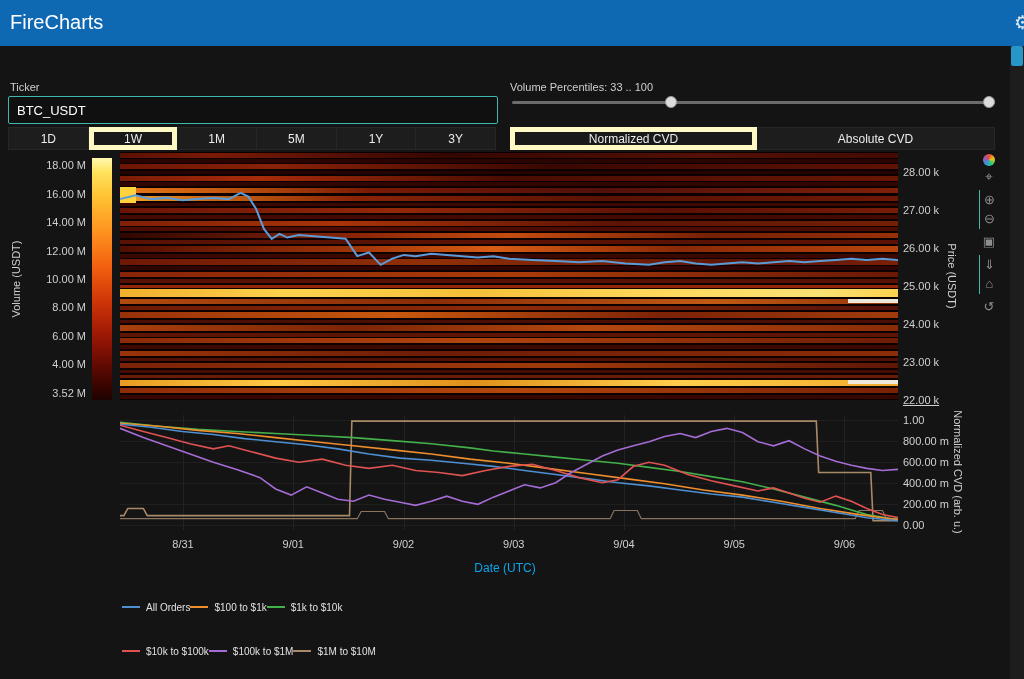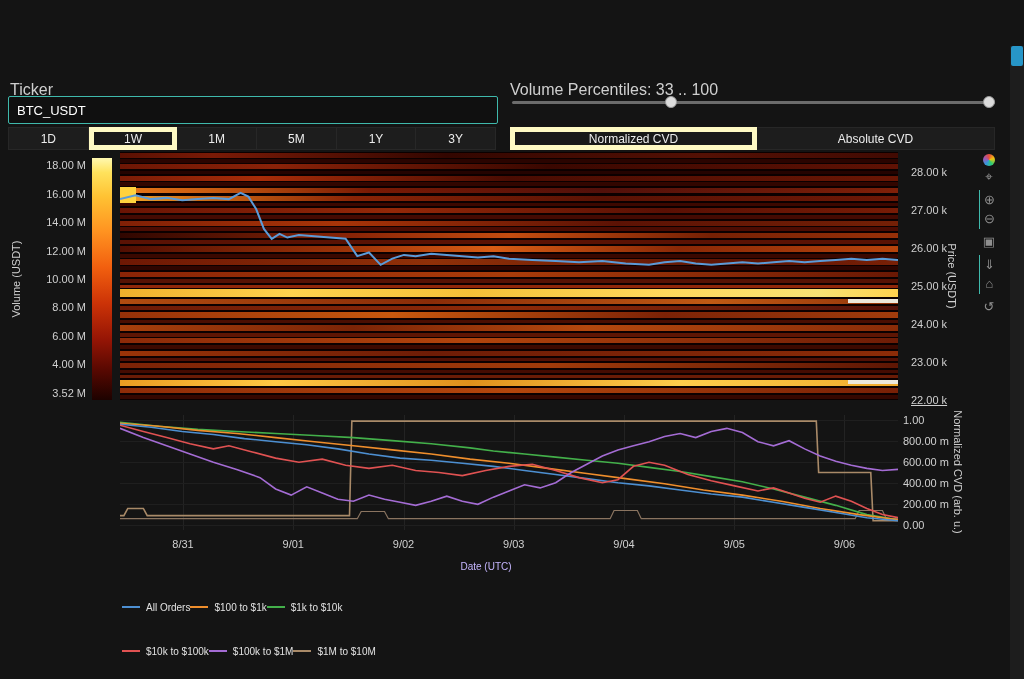--- a/index.html
+++ b/index.html
@@ -8,21 +8,21 @@
   
   .header{position:absolute;top:0;left:0;width:100%;height:46px;background:#0f69b2;}
   .app-title{position:absolute;left:10px;top:11px;color:#ffffff;font-size:20px;font-weight:500;cursor:pointer;}
   .gear{position:absolute;right:-7px;top:11px;color:#dce9f4;font-size:19px;cursor:pointer;}
 
   
   .scrollbar{position:absolute;right:0;top:46px;width:14px;height:633px;background:#1d1d1d;}
   .scroll-thumb{position:absolute;top:0;left:1px;width:12px;height:20px;background:#2796c8;border-radius:2px;}
 
   
-  .lbl{position:absolute;font-size:16px;color:#cfcfcf;}
+  .lbl{position:absolute;font-size:11px;color:#cfcfcf;}
   .ticker-label{left:10px;top:81px;}
   .perc-label{left:510px;top:81px;}
   .ticker-input{position:absolute;left:8px;top:96px;width:472px;height:20px;background:#101010;
     border:1px solid #3fb9ac;border-radius:2px;color:#fff;font-size:13px;padding:3px 8px;outline:none;
     font-family:"Liberation Sans",sans-serif;}
   .slider{position:absolute;left:512px;top:93px;width:483px;height:18px;cursor:pointer;}
   .slider-track{position:absolute;top:8px;left:0;right:0;height:3px;background:#6c6c6c;border-radius:2px;}
   .slider-handle{position:absolute;top:3px;width:12px;height:12px;border-radius:50%;background:#dcdcdc;border:1px solid #9a9a9a;box-sizing:border-box;cursor:grab;}
 
   .tf-row{position:absolute;left:8px;top:127px;width:488px;height:23px;display:flex;}
@@ -41,21 +41,21 @@
     font-size:11px;color:#d0d0d0;white-space:nowrap;}
 
   
   .heatmap{position:absolute;left:120px;top:152px;width:778px;height:248px;background:#0c0000;overflow:hidden;}
   .stripe{position:absolute;left:0;right:0;}
   .hotspot{position:absolute;}
   .line-svg{position:absolute;left:0;top:0;width:100%;height:100%;}
 
   
   .price-ticks{position:absolute;left:903px;top:152px;width:55px;height:248px;}
-  .price-tick{position:absolute;left:0;transform:translateY(-50%);font-size:11px;color:#d0d0d0;white-space:nowrap;margin-left:8px;}
+  .price-tick{position:absolute;left:0;transform:translateY(-50%);font-size:11px;color:#d0d0d0;white-space:nowrap;}
   .price-axis-label{position:absolute;left:952px;top:276px;transform:translate(-50%,-50%) rotate(90deg);
     font-size:11px;color:#d0d0d0;white-space:nowrap;}
 
   
   .modebar{position:absolute;left:979px;top:152px;width:20px;display:flex;flex-direction:column;gap:3px;align-items:center;}
   .mb-group{display:flex;flex-direction:column;gap:3px;padding:2px 0;width:100%;align-items:center;box-sizing:border-box;}
   .mb-group.bracket{border-left:1px solid #3fb9ac;}
   .mb-icon{color:#8f8f8f;font-size:13px;height:16px;width:16px;line-height:16px;text-align:center;cursor:pointer;}
   .mb-logo{width:12px;height:12px;border-radius:50%;cursor:pointer;
     background:conic-gradient(#e74c3c,#f1c40f,#2ecc71,#3498db,#9b59b6,#e74c3c);}
@@ -64,34 +64,38 @@
   .cvd-chart{position:absolute;left:120px;top:415px;width:778px;height:115px;overflow:hidden;}
   .vgrid{position:absolute;top:0;bottom:0;width:1px;background:#232323;}
   .hgrid{position:absolute;left:0;right:0;height:1px;background:#1f1f1f;}
   .cvd-ticks{position:absolute;left:903px;top:415px;width:70px;height:115px;}
   .cvd-tick{position:absolute;left:0;transform:translateY(-50%);font-size:11px;color:#d0d0d0;white-space:nowrap;}
   .cvd-axis-label{position:absolute;left:958px;top:472px;transform:translate(-50%,-50%) rotate(90deg);
     font-size:11px;color:#d0d0d0;white-space:nowrap;}
 
   .x-ticks{position:absolute;left:120px;top:538px;width:778px;height:14px;}
   .x-tick{position:absolute;transform:translateX(-50%);font-size:11px;color:#d0d0d0;white-space:nowrap;}
-  .x-axis-label{position:absolute;left:486px;top:561px;transform:translateX(-50%);font-size:10px;color:#c4b5fd;}
+  .x-axis-label{position:absolute;left:505px;top:561px;transform:translateX(-50%);font-size:12px;color:#0ea5e9;}
 
   
   .legend{position:absolute;left:122px;top:600px;}
   .legend-row{display:flex;align-items:center;height:14px;margin-bottom:30px;}
   .legend-item{display:flex;align-items:center;gap:6px;cursor:pointer;}
   .legend-swatch{width:18px;height:2px;}
   .legend-label{font-size:10px;color:#e2e2e2;white-space:nowrap;}
 </style>
 </head>
 <body>
 
 <div class="app">
 
+  <div class="header">
+    <div class="app-title">FireCharts</div>
+    <div class="gear">⚙</div>
+  </div>
 
   <div class="scrollbar">
     <div class="scroll-thumb"></div>
   </div>
 
   <div class="lbl ticker-label">Ticker</div>
   <input class="ticker-input" value="BTC_USDT" style="">
 
   <div class="lbl perc-label">Volume Percentiles: 33 .. 100</div>
   <div class="slider">

